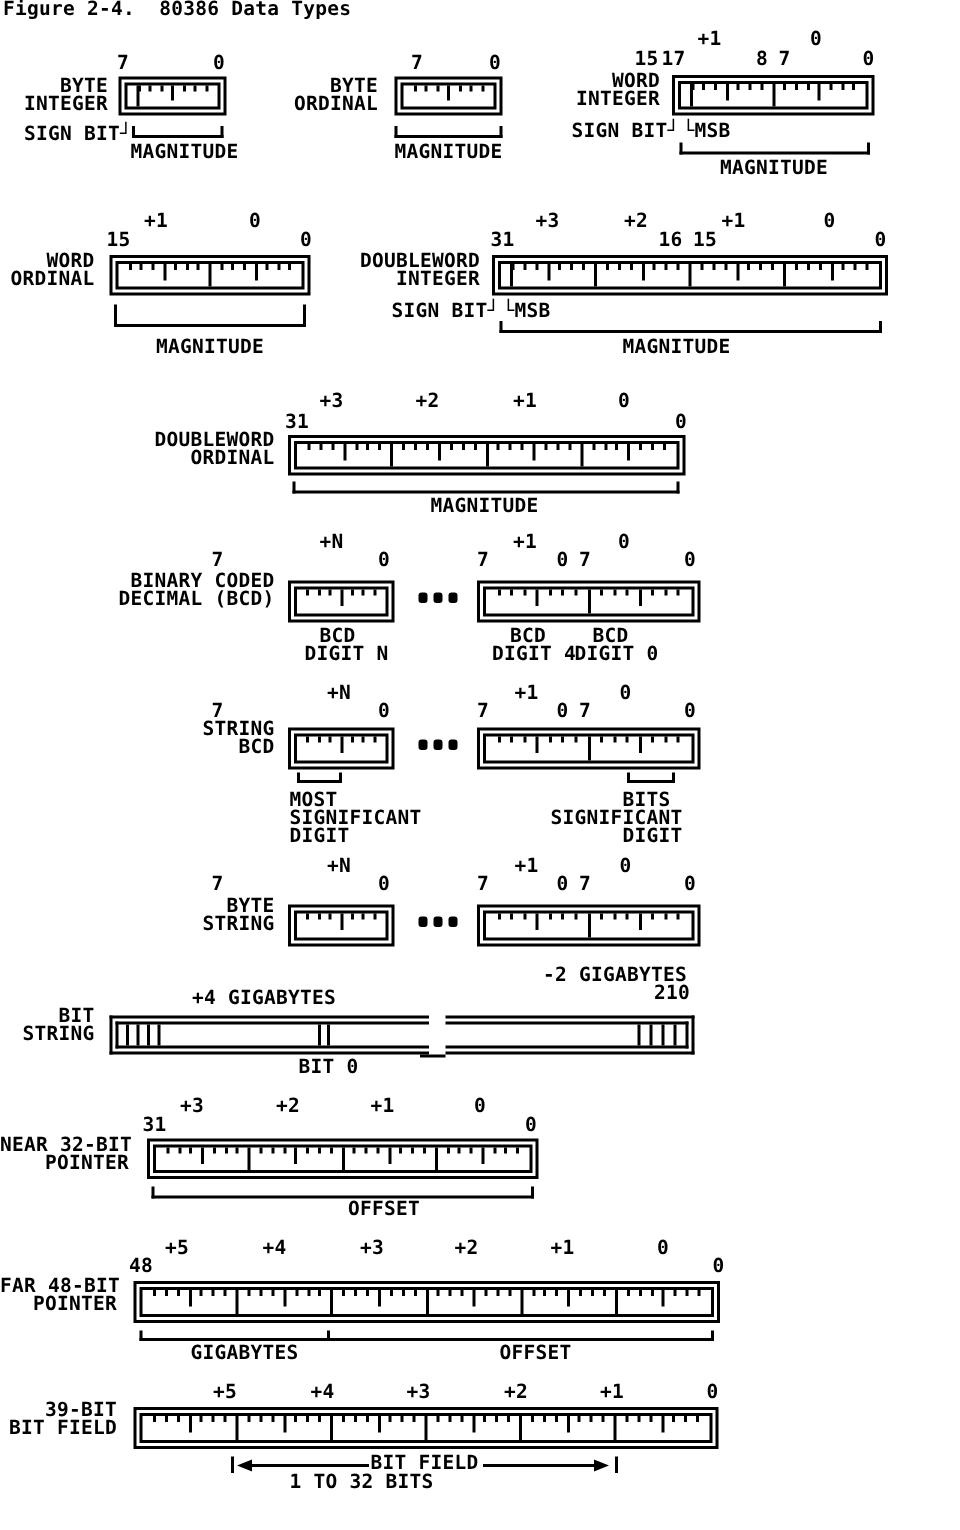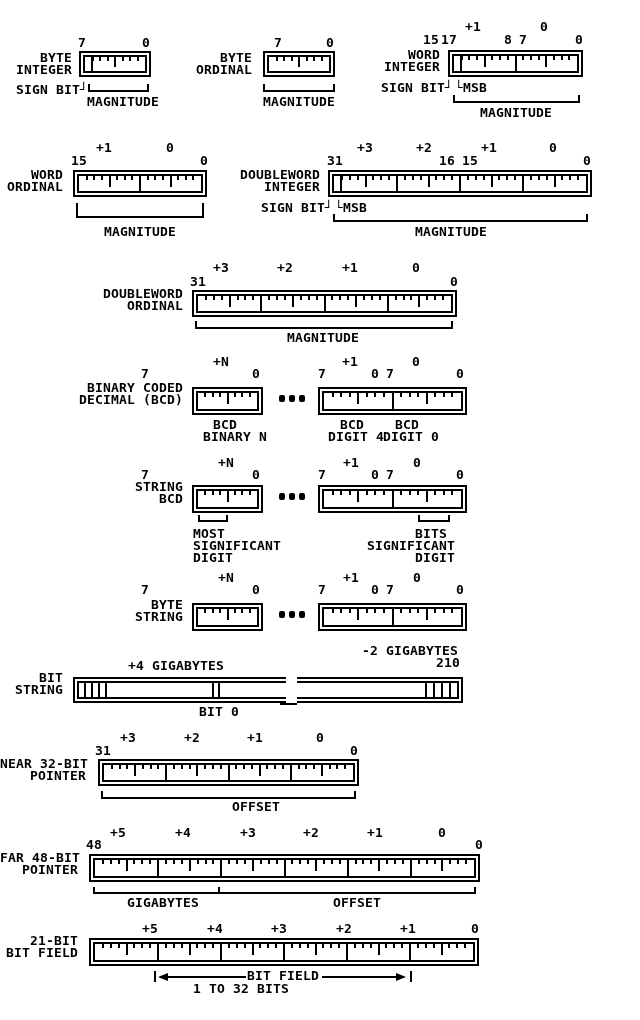--- a/index.html
+++ b/index.html
@@ -17,20 +17,21 @@
   .tri{position:absolute;width:0;height:0;}
   .tri.left{border-top:4px solid transparent;border-bottom:4px solid transparent;
             border-right:10px solid #000;}
   .tri.right{border-top:4px solid transparent;border-bottom:4px solid transparent;
              border-left:10px solid #000;}
 </style>
 </head>
 <body>
 
 <div id="fig">
+    <div class="txt" style="left: 2px; top: 1px;">Figure 2-4.  80386 Data Types</div>
     <div class="txt" style="left: 78px; top: 37px;">7</div>
     <div class="txt" style="left: 142px; top: 37px;">0</div>
     <div class="txt" style="left: 40px; top: 52px;">BYTE</div>
     <div class="txt" style="left: 16px; top: 64px;">INTEGER</div>
     <div class="txt" style="left: 16px; top: 84px;">SIGN BIT┘</div>
     <div class="txt" style="left: 87px; top: 96px;">MAGNITUDE</div>
     <div class="bb" style="left: 79px; top: 51px; width: 72px; height: 26px;">
       <div class="bbi">
         <div class="tk" style="left: 7px; height: 4px;"></div>
         <div class="tk" style="left: 14px; height: 4px;"></div>
@@ -220,21 +221,21 @@
     <div class="txt" style="left: 412px; top: 356px;">0</div>
     <div class="txt" style="left: 141px; top: 368px;">7</div>
     <div class="txt" style="left: 252px; top: 368px;">0</div>
     <div class="txt" style="left: 318px; top: 368px;">7</div>
     <div class="txt" style="left: 371px; top: 368px;">0</div>
     <div class="txt" style="left: 386px; top: 368px;">7</div>
     <div class="txt" style="left: 456px; top: 368px;">0</div>
     <div class="txt" style="left: 87px; top: 382px;">BINARY CODED</div>
     <div class="txt" style="left: 79px; top: 394px;">DECIMAL (BCD)</div>
     <div class="txt" style="left: 213px; top: 419px;">BCD</div>
-    <div class="txt" style="left: 203px; top: 431px;">BINARY N</div>
+    <div class="txt" style="left: 203px; top: 431px;">DIGIT N</div>
     <div class="txt" style="left: 340px; top: 419px;">BCD</div>
     <div class="txt" style="left: 328px; top: 431px;">DIGIT 4</div>
     <div class="txt" style="left: 395px; top: 419px;">BCD</div>
     <div class="txt" style="left: 383px; top: 431px;">DIGIT 0</div>
     <div class="bb" style="left: 192px; top: 387px; width: 71px; height: 28px;">
       <div class="bbi">
         <div class="tk" style="left: 6px; height: 4px;"></div>
         <div class="tk" style="left: 14px; height: 4px;"></div>
         <div class="tk" style="left: 21px; height: 4px;"></div>
         <div class="tk" style="left: 29px; height: 11px;"></div>
@@ -499,21 +500,21 @@
       </div>
     </div>
     <div class="brk" style="left: 93px; top: 887px; width: 383px; height: 7px;"></div>
     <div class="ln" style="left: 218px; top: 887px; width: 2px; height: 7px;"></div>
     <div class="txt" style="left: 142px; top: 923px;">+5</div>
     <div class="txt" style="left: 207px; top: 923px;">+4</div>
     <div class="txt" style="left: 271px; top: 923px;">+3</div>
     <div class="txt" style="left: 336px; top: 923px;">+2</div>
     <div class="txt" style="left: 400px; top: 923px;">+1</div>
     <div class="txt" style="left: 471px; top: 923px;">0</div>
-    <div class="txt" style="left: 30px; top: 935px;">21-BIT</div>
+    <div class="txt" style="left: 30px; top: 935px;">39-BIT</div>
     <div class="txt" style="left: 6px; top: 947px;">BIT FIELD</div>
     <div class="txt" style="left: 247px; top: 970px;">BIT FIELD</div>
     <div class="txt" style="left: 193px; top: 983px;">1 TO 32 BITS</div>
     <div class="bb" style="left: 89px; top: 938px; width: 390px; height: 28px;">
       <div class="bbi">
         <div class="tk" style="left: 7px; height: 4px;"></div>
         <div class="tk" style="left: 15px; height: 4px;"></div>
         <div class="tk" style="left: 23px; height: 4px;"></div>
         <div class="tk" style="left: 31px; height: 11px;"></div>
         <div class="tk" style="left: 38px; height: 4px;"></div>

